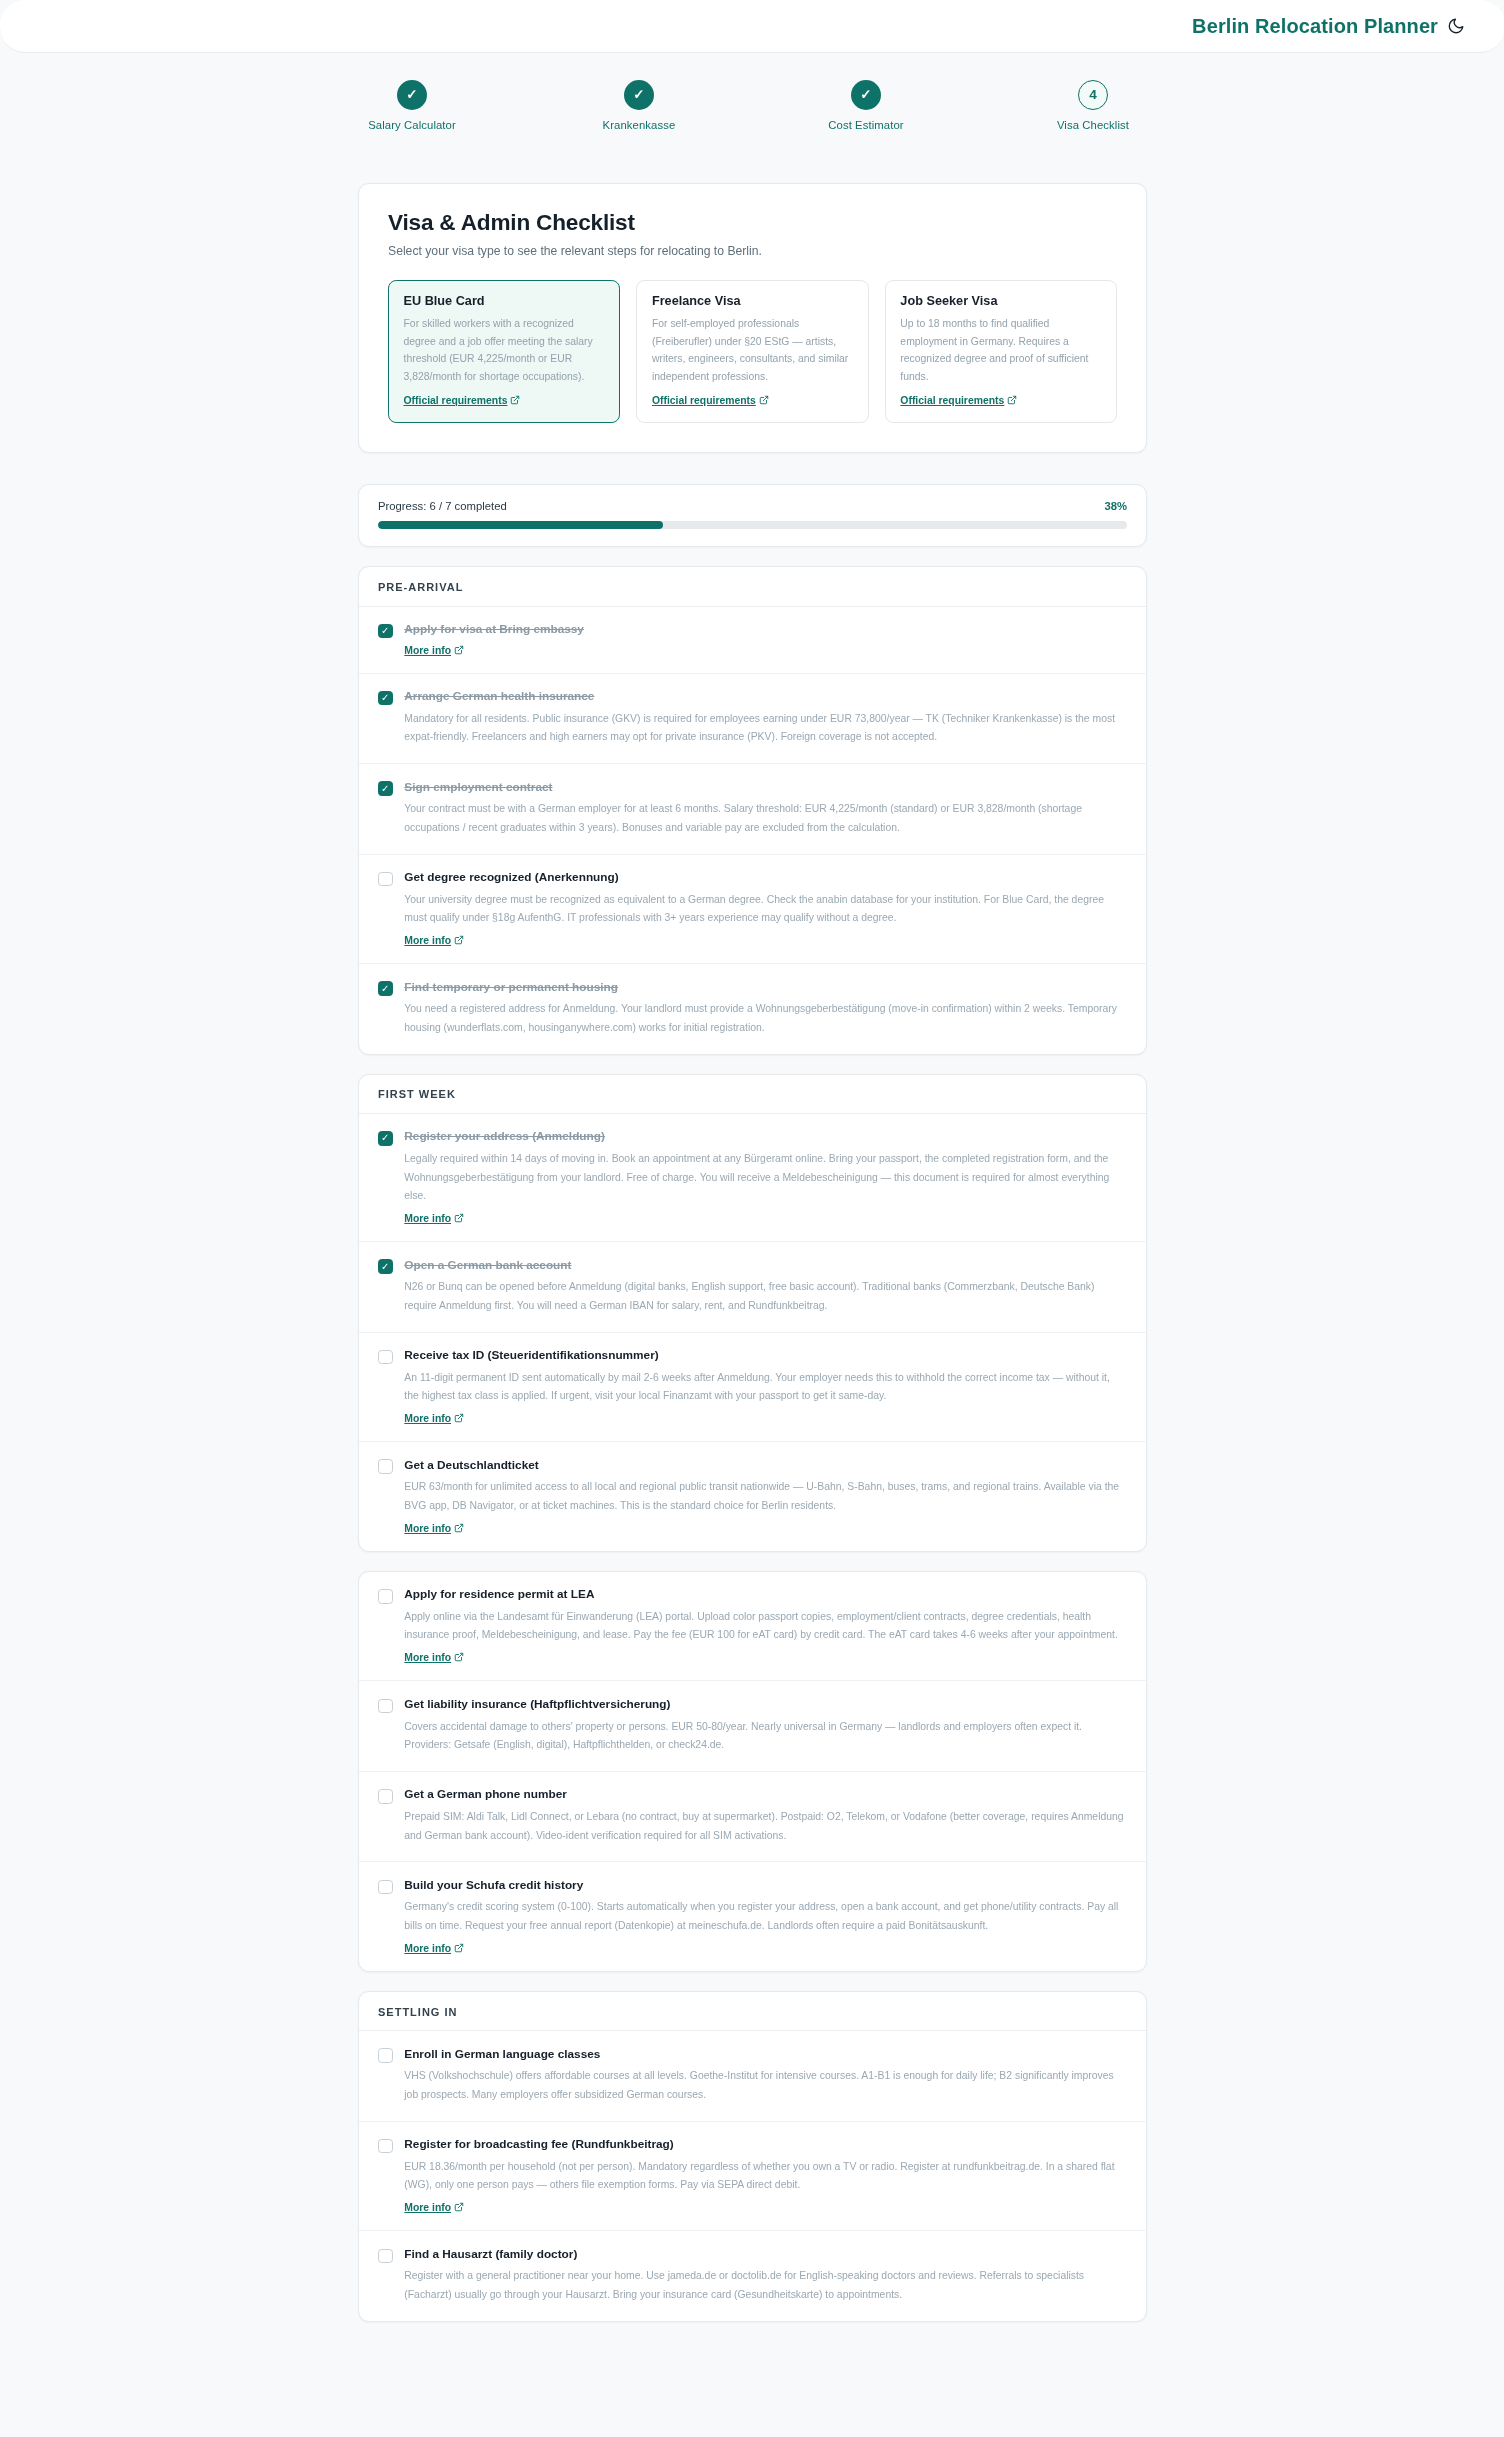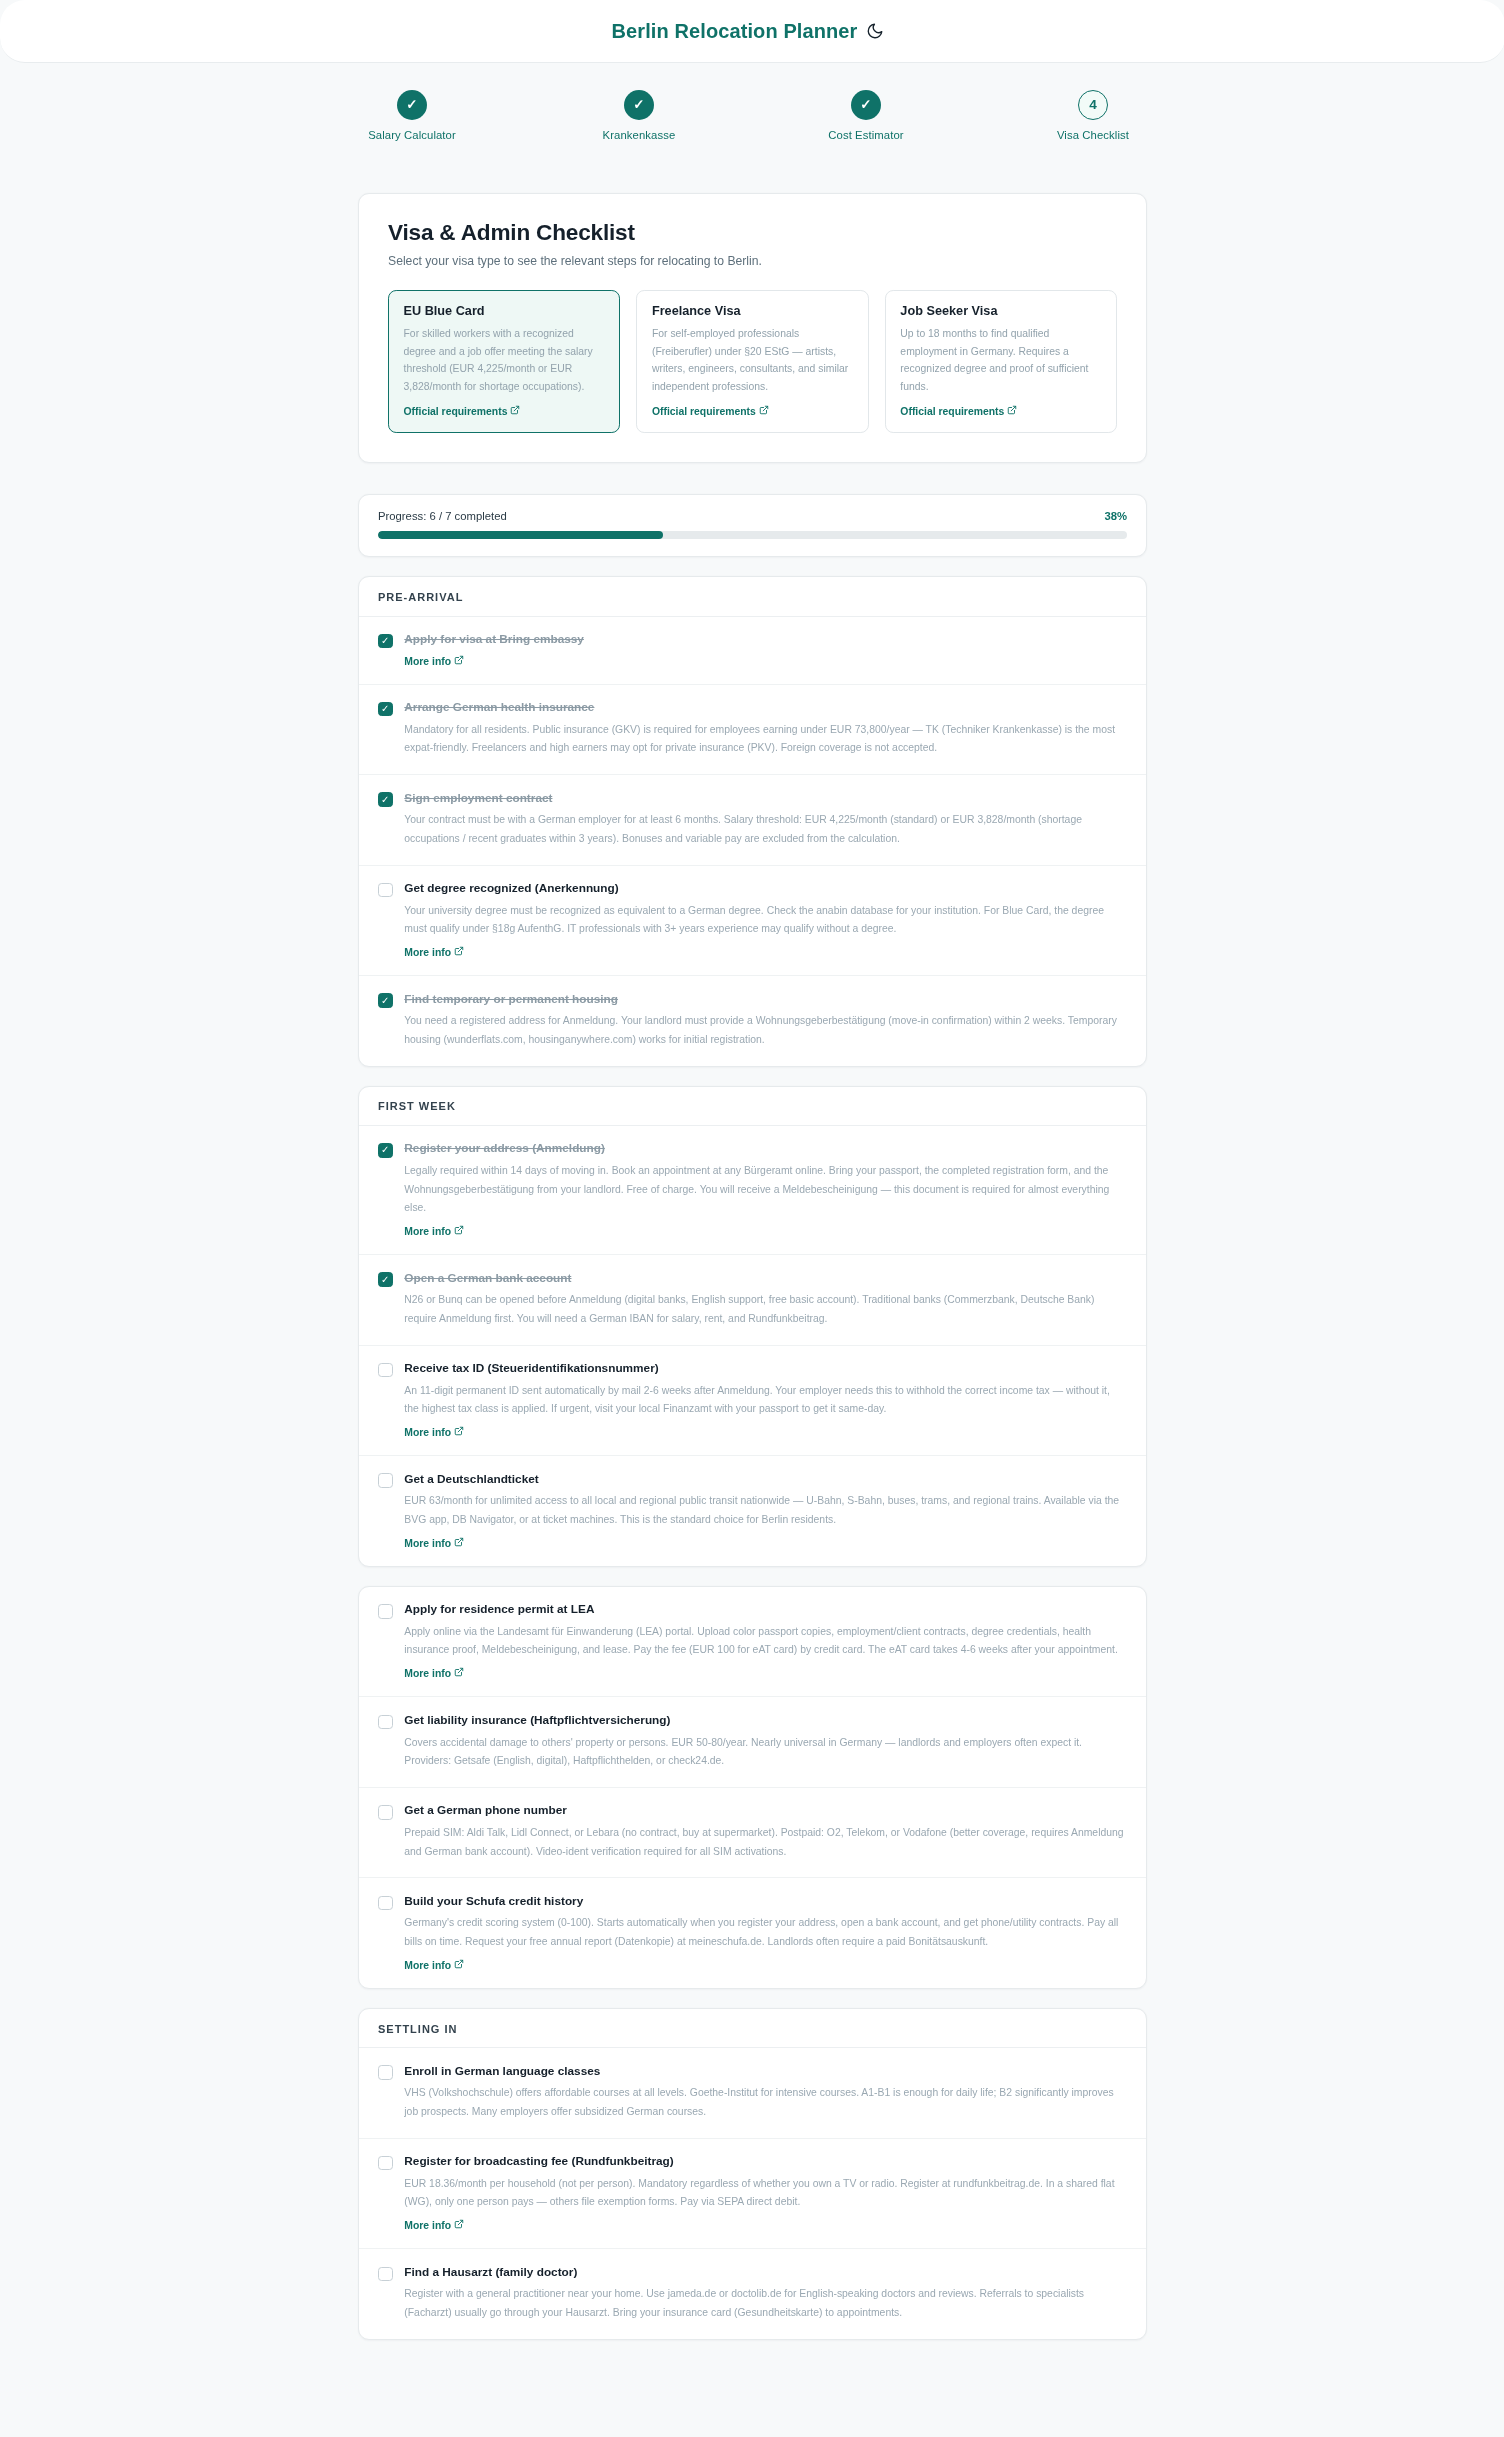--- a/index.html
+++ b/index.html
@@ -7,26 +7,26 @@
   body {
     width: 1505px;
     background: #f7f9fa;
     font-family: "Liberation Sans", sans-serif;
     color: #1f2a33;
     -webkit-font-smoothing: antialiased;
   }
 
   
   .appbar {
-    height: 63px;
+    height: 53px;
     background: #ffffff;
     border-bottom: 0.9px solid #e8ecee;
     display: flex;
     align-items: center;
-    justify-content: center;
+    justify-content: flex-end;
     padding: 0 31px;
     border-radius: 25px;
   }
   .app-title {
     font-size: 20px;
     font-weight: bold;
     color: #0f7268;
     letter-spacing: 0.1px;
   }
   .theme-toggle {
@@ -123,24 +123,25 @@
     font-size: 10.4px;
     line-height: 1.72;
     color: #93a3ad;
     flex: 1;
   }
   .visa-link, .more-info {
     font-size: 10.4px;
     font-weight: bold;
     color: #0f7268;
     display: inline-flex;
-    align-items: flex-end;
+    align-items: flex-start;
     gap: 3px;
     cursor: pointer;
     white-space: nowrap;
+    text-decoration: underline;
   }
   .visa-link { margin-top: 9px; }
   .ext-ico { display: inline-block; }
 
   
   .progress-card { margin-top: 31px; padding: 15.4px 19px 17px; }
   .progress-top {
     display: flex;
     justify-content: space-between;
     align-items: baseline;

